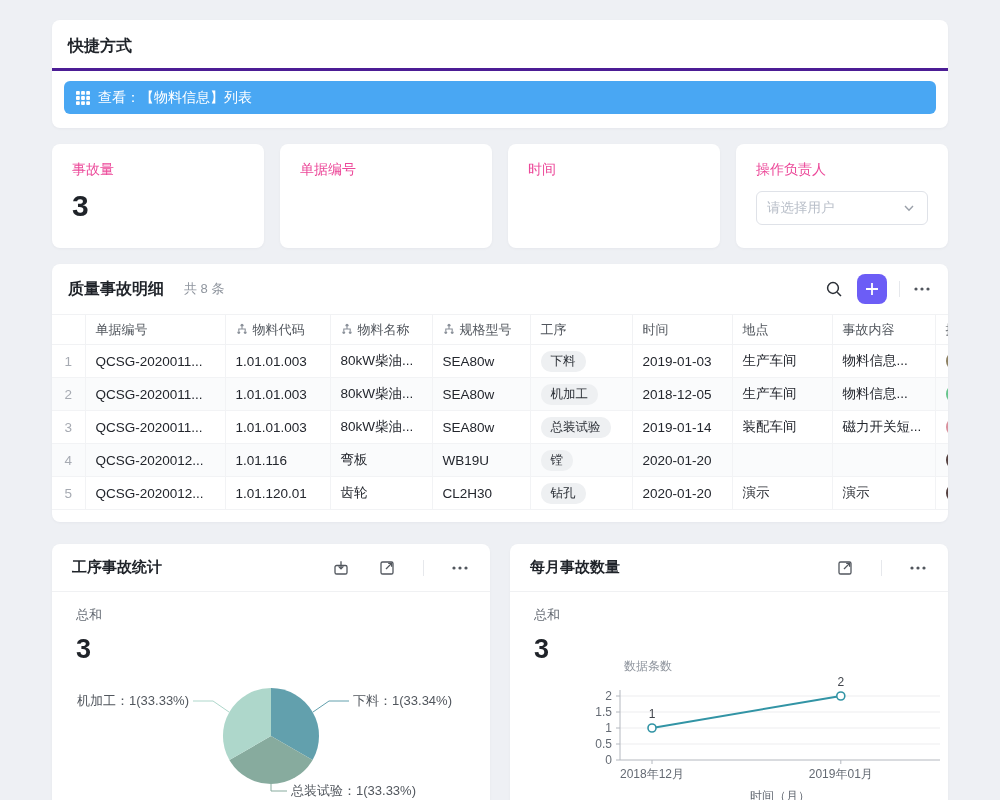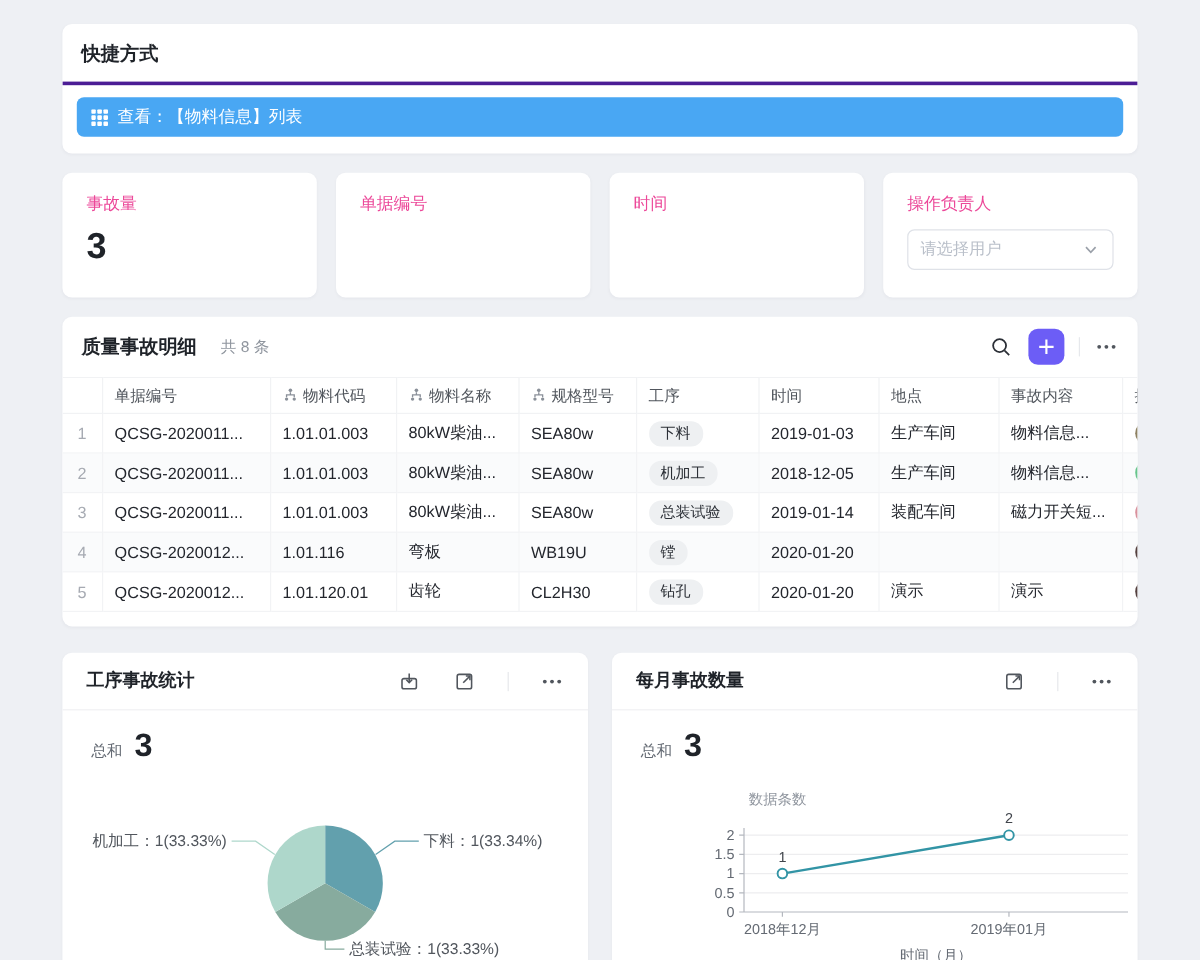--- a/index.html
+++ b/index.html
@@ -64,21 +64,21 @@
   .hier path { stroke:#8a9099; stroke-width:1.1; fill:none; }
   .pill { display:inline-block; background:#eef0f2; border-radius:10px; padding:2px 10px; font-size:12.5px; color:#2b2f36;text-align:center; }
   .avatar { width:20px; height:20px; border-radius:50%; display:inline-block; vertical-align:middle; }
   
   #card-pie  { left:52px;  top:544px; width:438px; height:300px; }
   #card-line { left:510px; top:544px; width:438px; height:300px; }
   .chart-head { height:48px; display:flex; align-items:center; padding:0 20px; gap:26px; border-bottom:1px solid #f0f1f3; }
   .chart-title { font-size:15px; font-weight:600; margin-right:auto; }
   .c-ico { width:16px; height:16px; stroke:#51565d; fill:none; stroke-width:1.3; }
   .chart-body { padding:0 24px; }
-  .sum-row { margin-top:14px; display:flex; align-items:baseline; gap:10px; height:34px; }
+  .sum-row { margin-top:14px; display:flex; align-items:baseline; gap:10px; height:34px;flex-direction:column; }
   .sum-label { font-size:13px; color:#646a73; }
   .sum-value { font-size:27px; font-weight:700; }
   .pie-svg { display:block; margin:-10px auto 0; }
   .pie-svg text, .line-svg text { font-family:inherit; }
   .callout-text { font-size:13px; fill:#51565d; }
   .line-svg { display:block; margin-top:16px; }
   .axis { stroke:#b4b8bf; stroke-width:1; }
   .gridline { stroke:#ededef; stroke-width:1; }
   .tick-label { font-size:12px; fill:#646a73; }
   .axis-name { font-size:12px; fill:#8f959e; }

